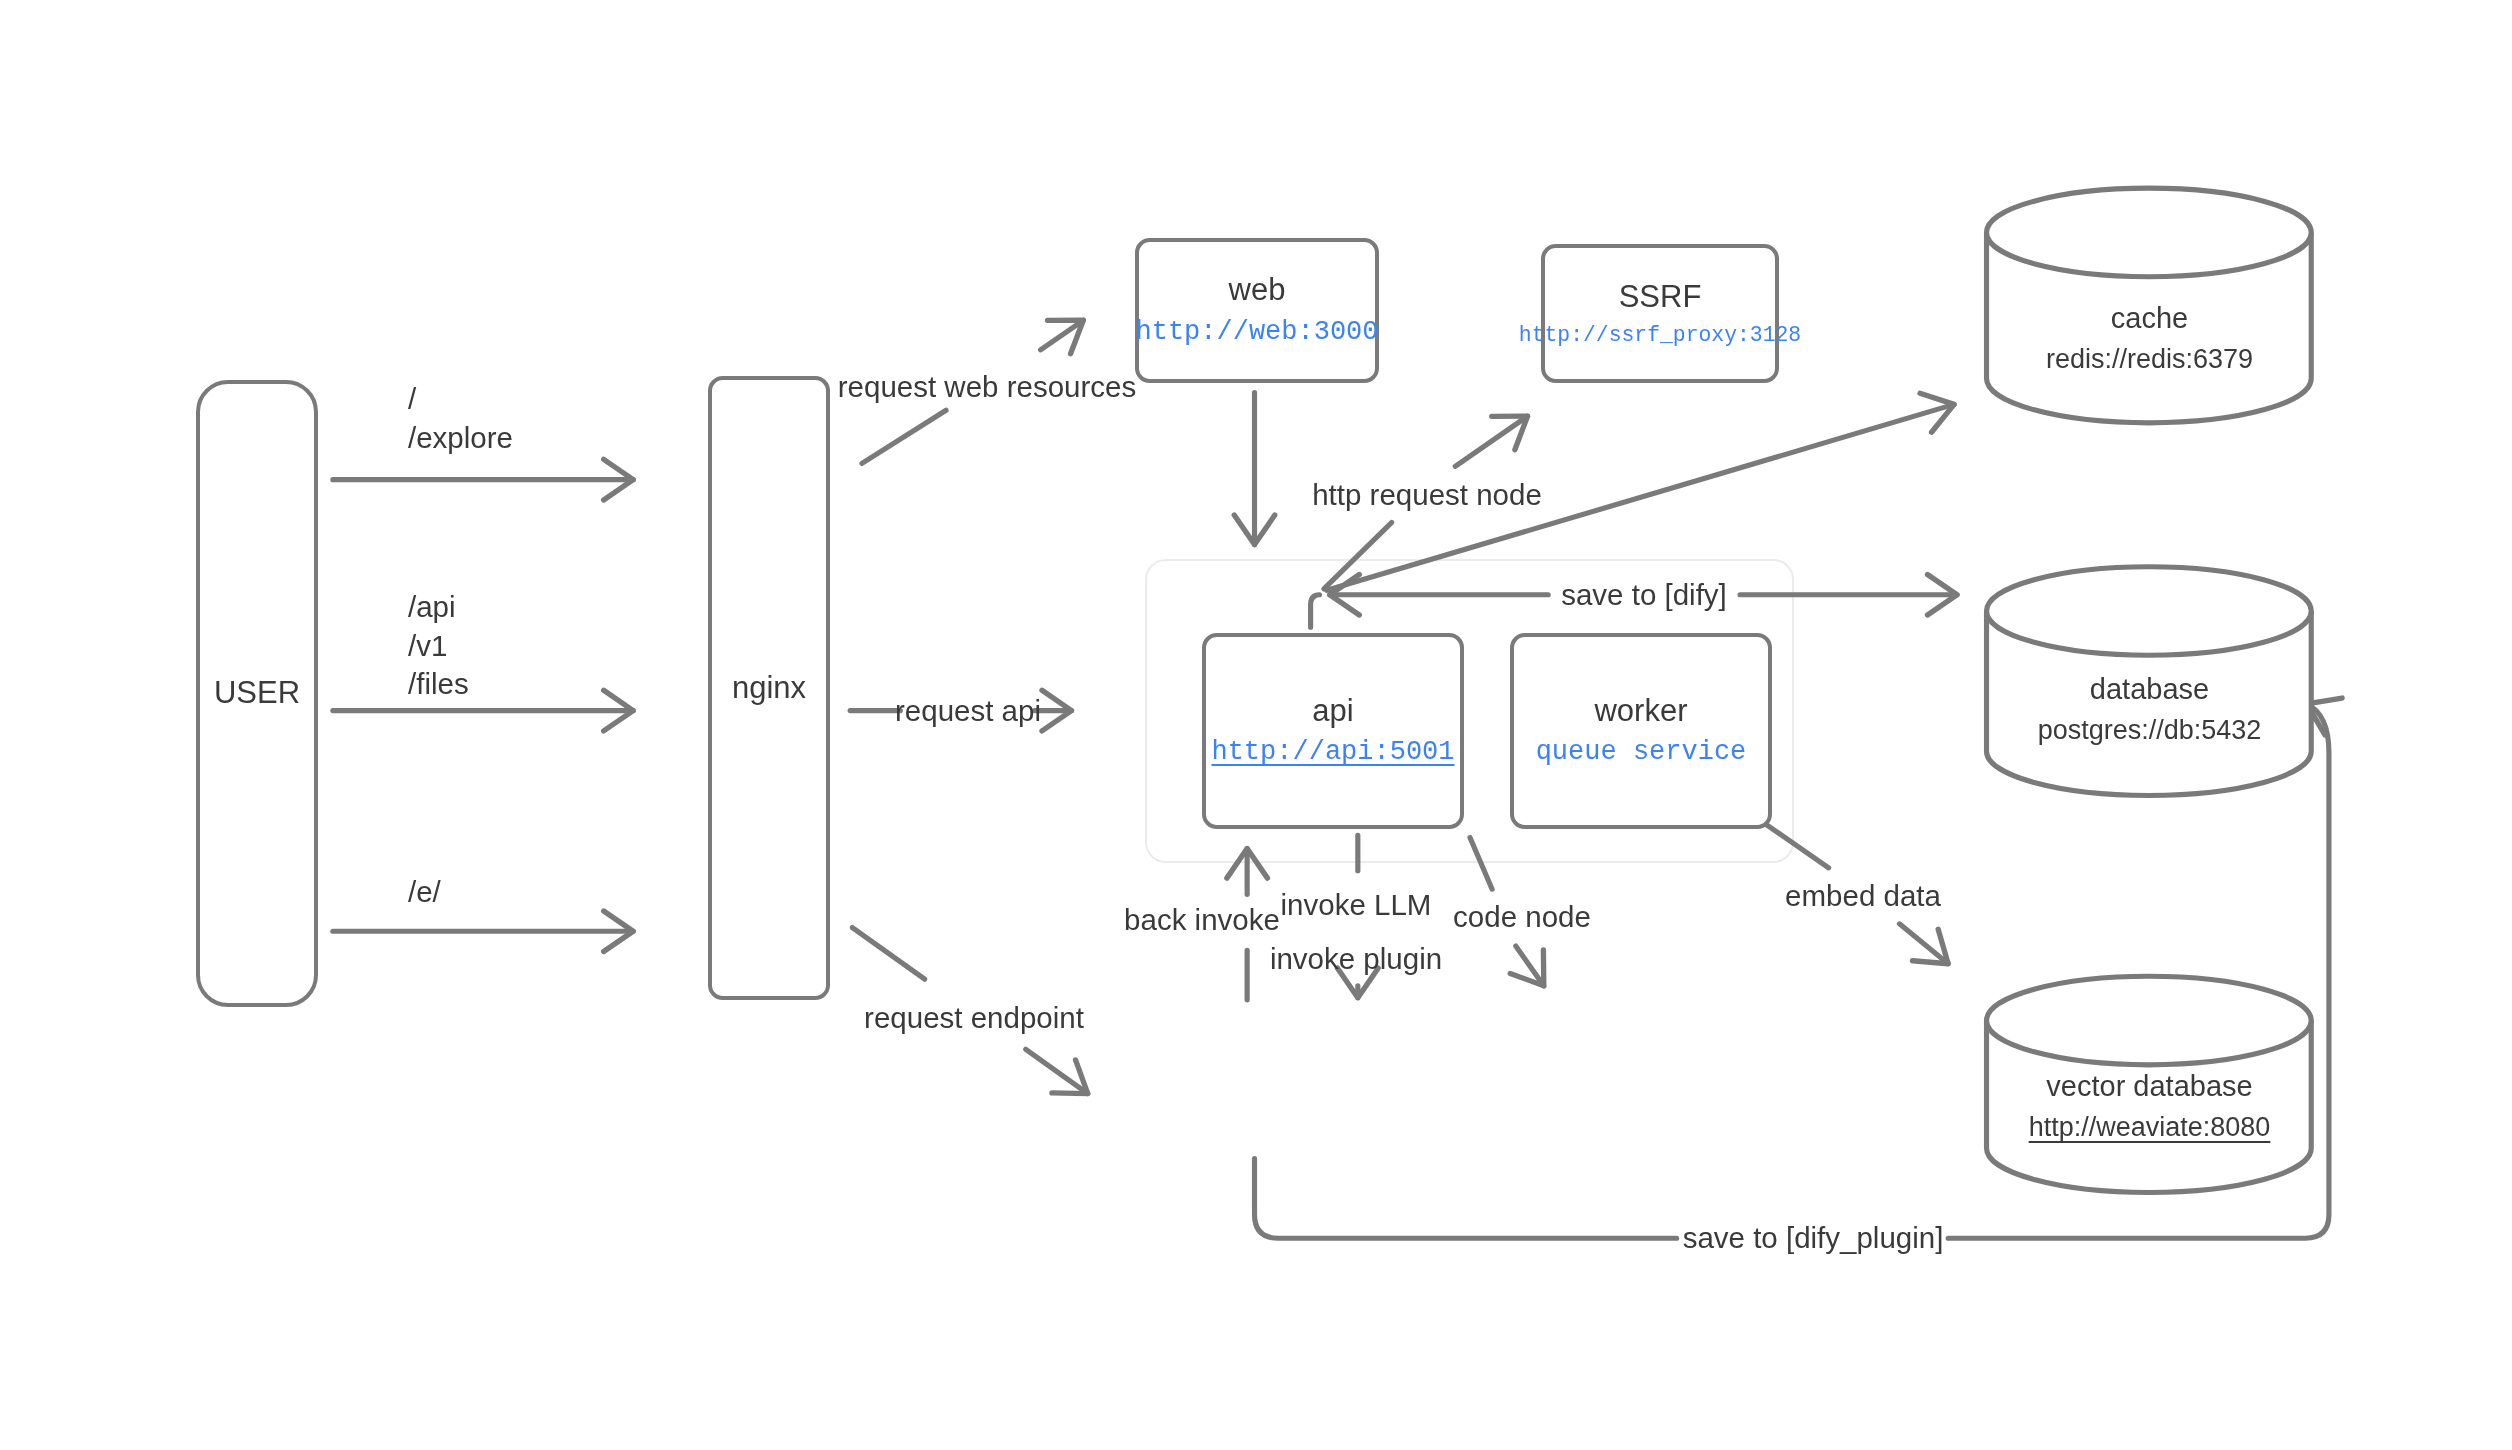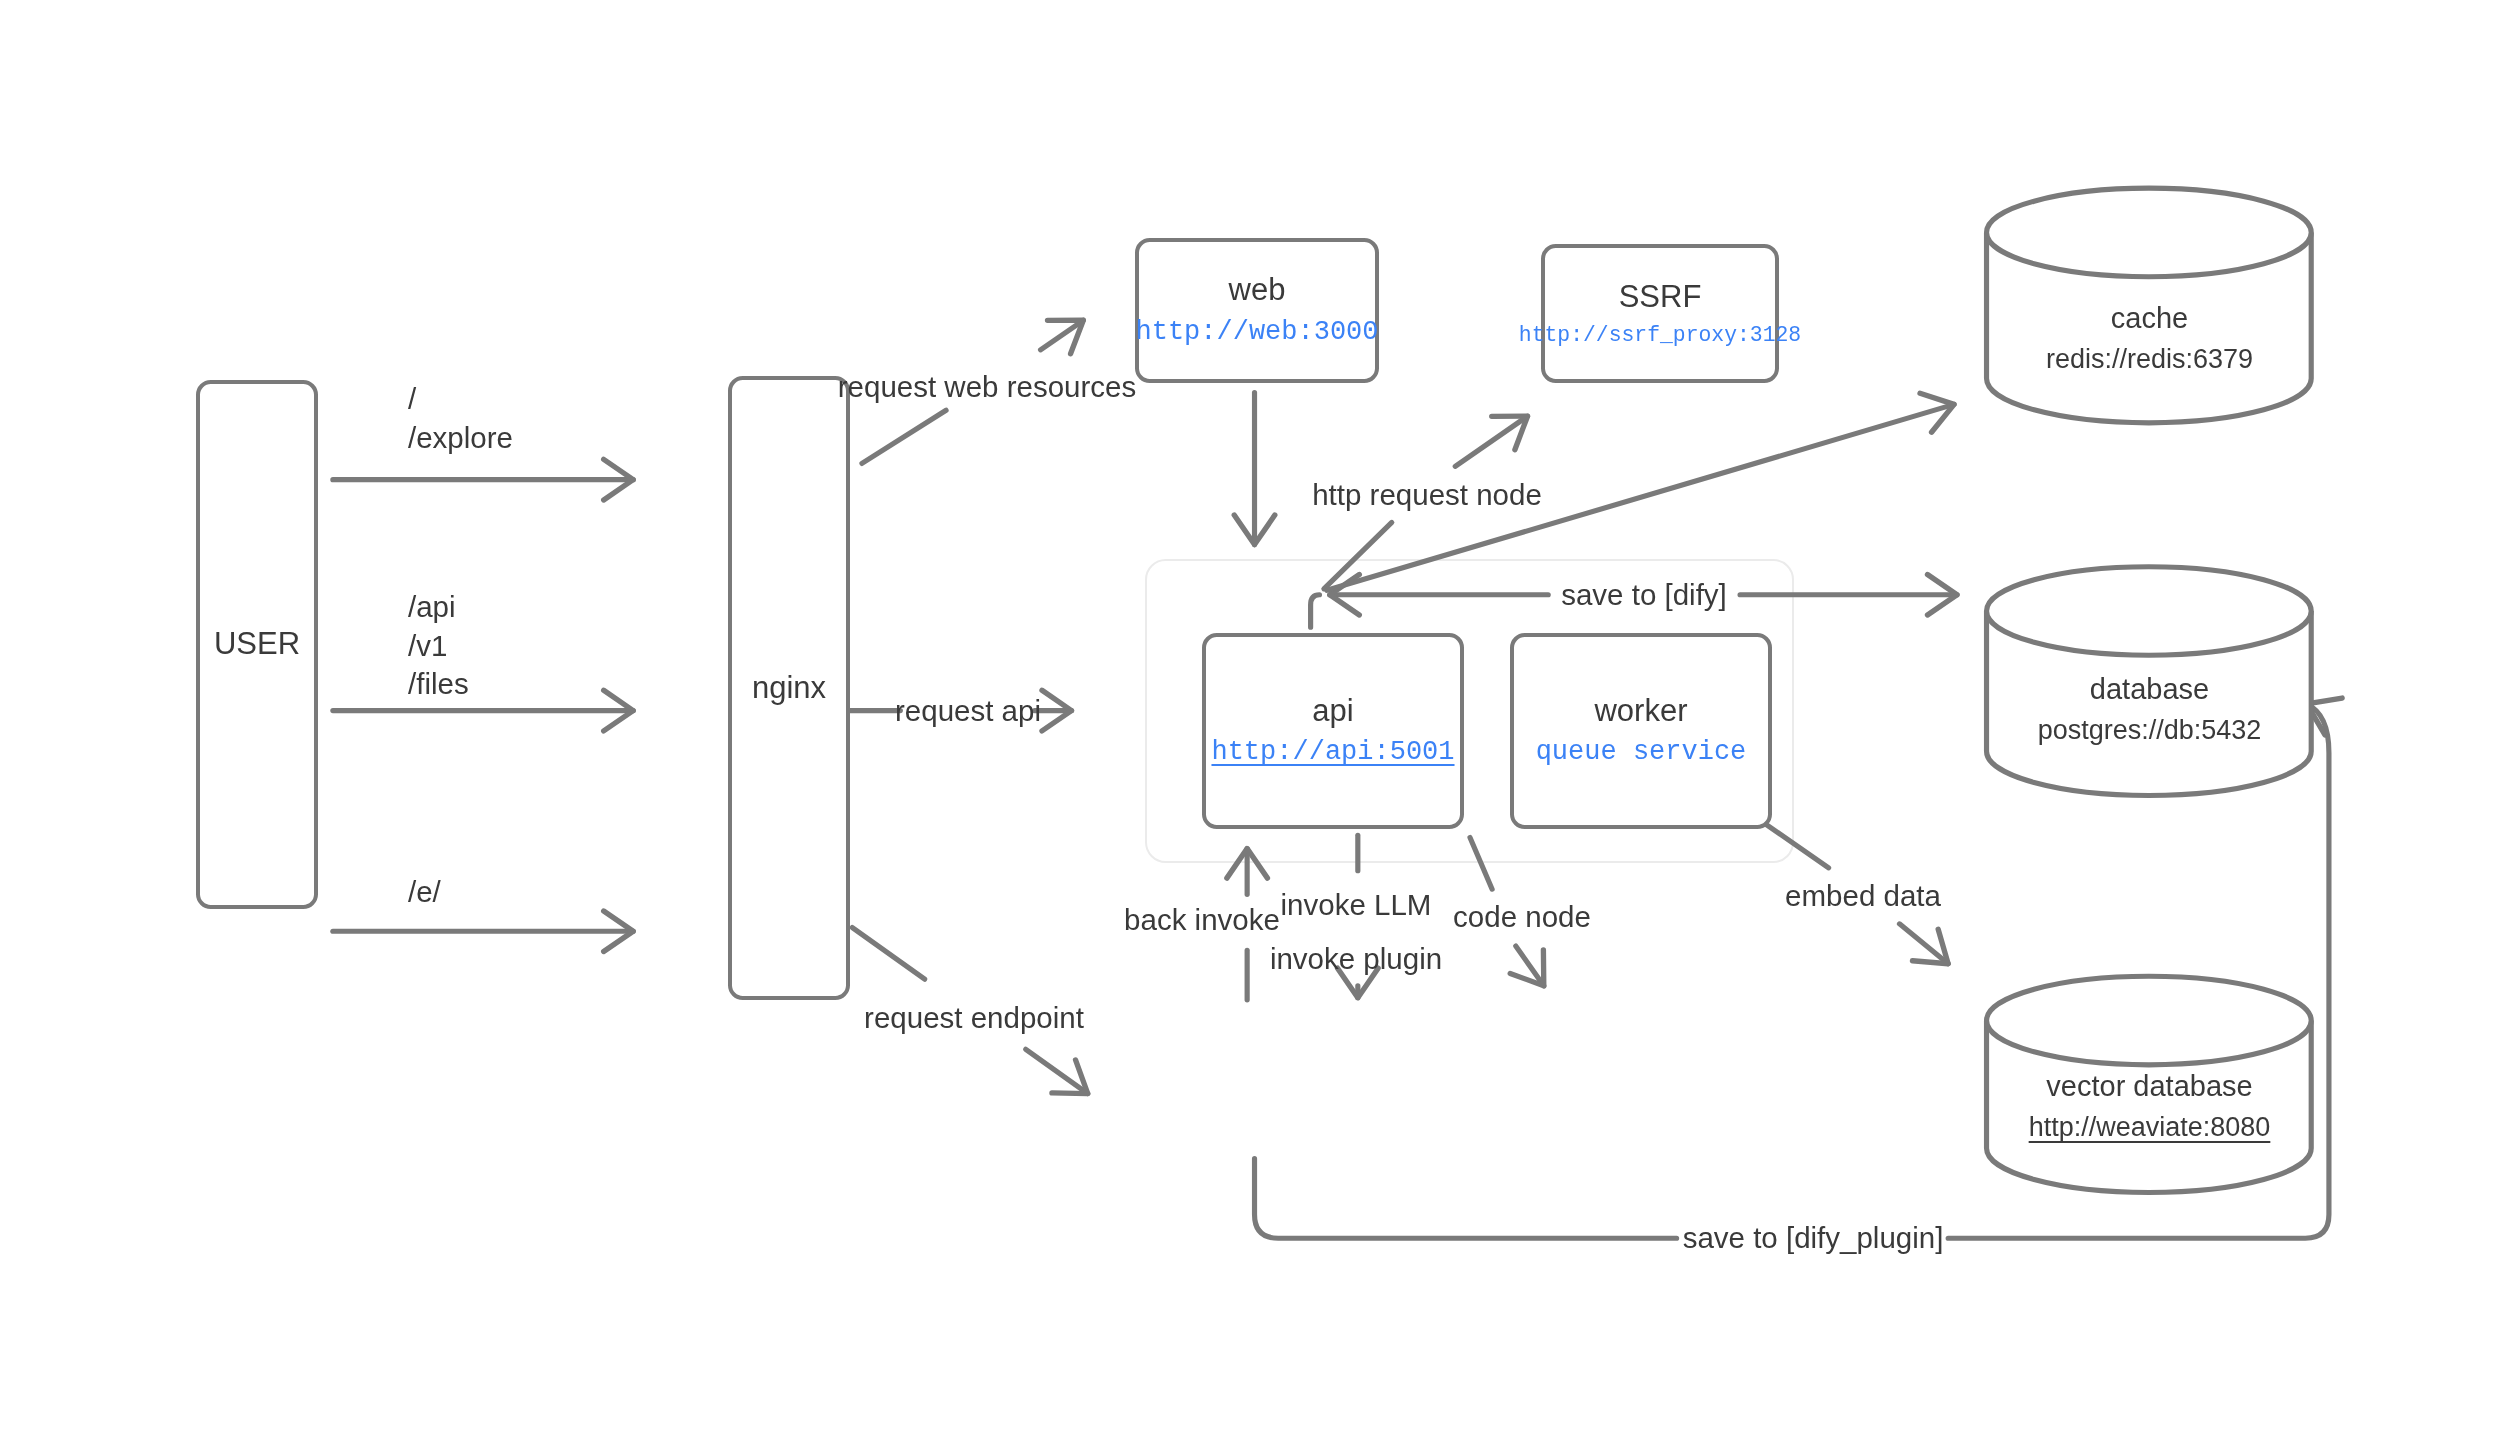--- a/index.html
+++ b/index.html
@@ -109,25 +109,25 @@
       <ellipse cx="2912" cy="315" rx="220" ry="60" fill="#ffffff"></ellipse>
 
       <path d="M2692,828 L2692,1018 A220,60 0 0,0 3132,1018 L3132,828" fill="#ffffff"></path>
       <ellipse cx="2912" cy="828" rx="220" ry="60" fill="#ffffff"></ellipse>
 
       <path d="M2692,1383 L2692,1556 A220,60 0 0,0 3132,1556 L3132,1383" fill="#ffffff"></path>
       <ellipse cx="2912" cy="1383" rx="220" ry="60" fill="#ffffff"></ellipse>
     </g>
   </svg>
 
-  <div class="node" style="left:196px;top:380px;width:122px;height:529px;">
+  <div class="node" style="left:196px;top:380px;width:122px;height:627px;border-radius:32px;">
     <span class="title">USER</span>
   </div>
 
-  <div class="node" style="left:728px;top:376px;width:122px;height:624px;">
+  <div class="node" style="left:708px;top:376px;width:122px;height:624px;">
     <span class="title">nginx</span>
   </div>
 
   <div class="node" style="left:1135px;top:238px;width:244px;height:145px;">
     <span class="title">web</span>
     <span class="subtitle">http://web:3000</span>
   </div>
 
   <div class="node" style="left:1541px;top:244px;width:238px;height:139px;">
     <span class="title">SSRF</span>

